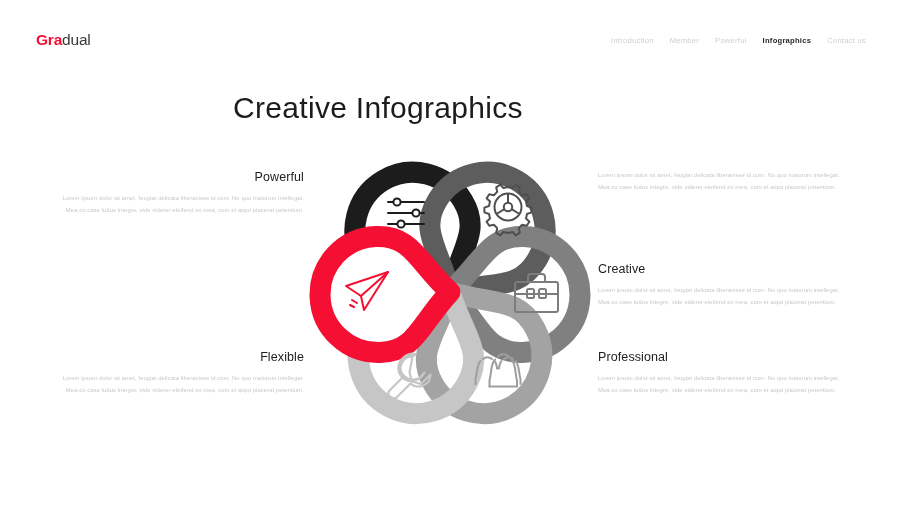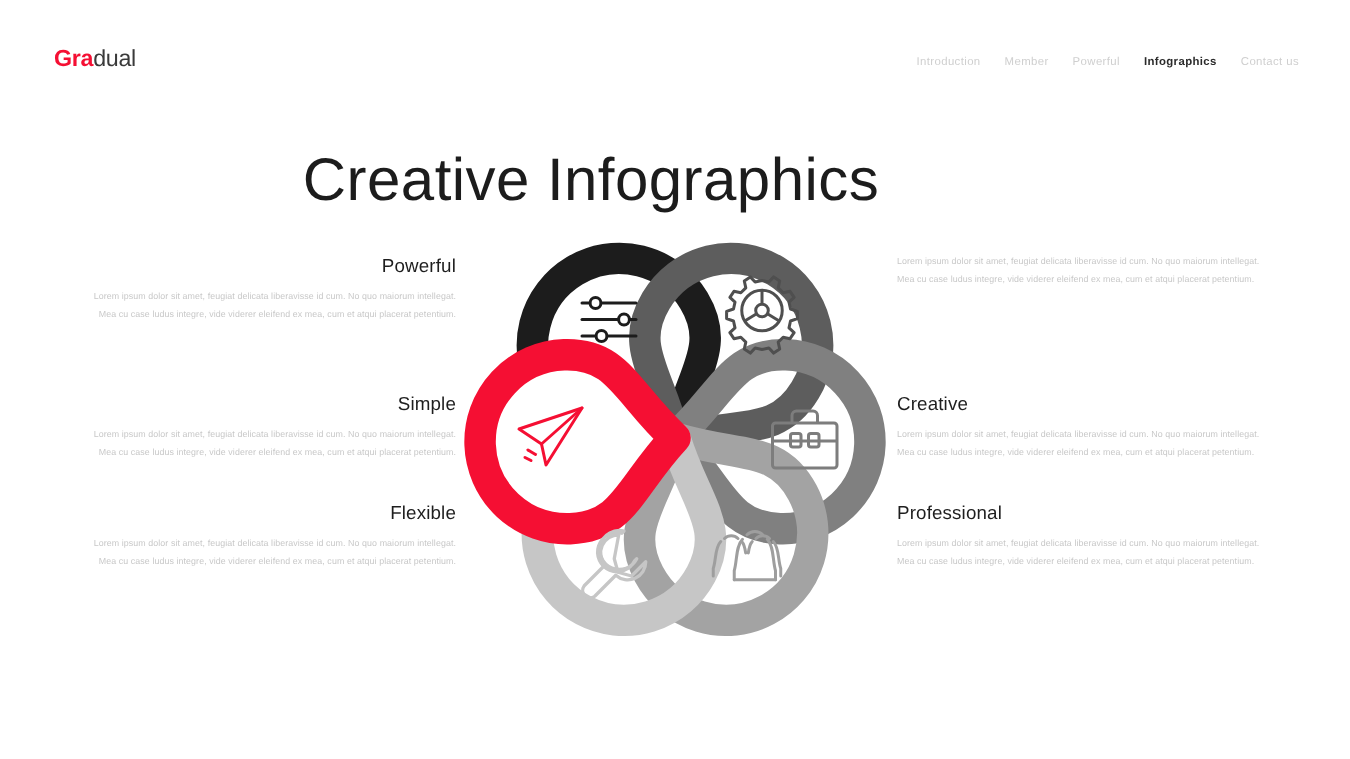--- a/index.html
+++ b/index.html
@@ -48,24 +48,24 @@
   }
   .nav-item.active {
     color: #2b2b2b;
     font-weight: 700;
   }
 
   
   .page-title {
     position: absolute;
     top: 71px;
-    left: 16px;
+    left: 0;
     width: 756px;
     text-align: center;
-    font-size: 40px;
+    font-size: 30px;
     font-weight: 300;
     color: #1c1c1c;
     letter-spacing: 0.3px;
   }
 
   
   .feat {
     position: absolute;
     width: 248px;
   }
@@ -81,21 +81,21 @@
     font-size: 5.9px;
     line-height: 1.95;
     color: #c8c8c8;
     letter-spacing: 0.06px;
   }
   .feat.left { left: 56px; text-align: right; }
   .feat.right { left: 598px; text-align: left; }
 
   .feat.r1 { top: 170px; }
   .feat.r2 { top: 262px; }
-  .feat.r3 { top: 335px; }
+  .feat.r3 { top: 350px; }
 
   
   #flower {
     position: absolute;
     left: 300px;
     top: 140px;
     width: 300px;
     height: 300px;
   }
   #flower svg { display: block; }
@@ -116,24 +116,20 @@
     <div class="nav-item">Member</div>
     <div class="nav-item">Powerful</div>
     <div class="nav-item active">Infographics</div>
     <div class="nav-item">Contact us</div>
   </nav>
 
   <h1 class="page-title">Creative Infographics</h1>
 
   <div class="feat left r1">
     <h3>Powerful</h3>
-    <p>Lorem ipsum dolor sit amet, feugiat delicata liberavisse id cum. No quo maiorum intellegat. Mea cu case ludus integre, vide viderer eleifend ex mea, cum et atqui placerat petentium.</p>
-  </div>
-  <div class="feat left r2">
-    <h3>Simple</h3>
     <p>Lorem ipsum dolor sit amet, feugiat delicata liberavisse id cum. No quo maiorum intellegat. Mea cu case ludus integre, vide viderer eleifend ex mea, cum et atqui placerat petentium.</p>
   </div>
   <div class="feat left r3">
     <h3>Flexible</h3>
     <p>Lorem ipsum dolor sit amet, feugiat delicata liberavisse id cum. No quo maiorum intellegat. Mea cu case ludus integre, vide viderer eleifend ex mea, cum et atqui placerat petentium.</p>
   </div>
 
   <div class="feat right r1">
     <p>Lorem ipsum dolor sit amet, feugiat delicata liberavisse id cum. No quo maiorum intellegat. Mea cu case ludus integre, vide viderer eleifend ex mea, cum et atqui placerat petentium.</p>
   </div>

